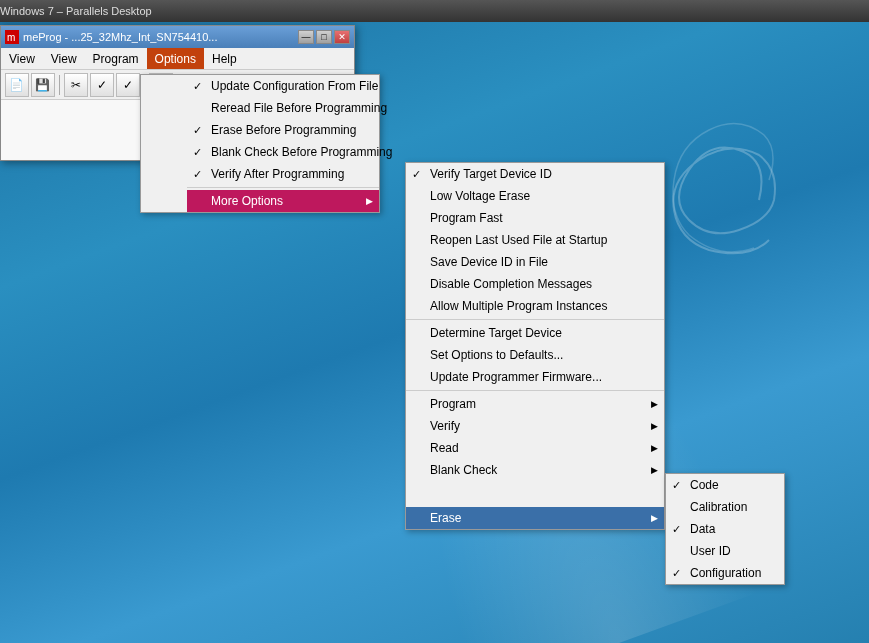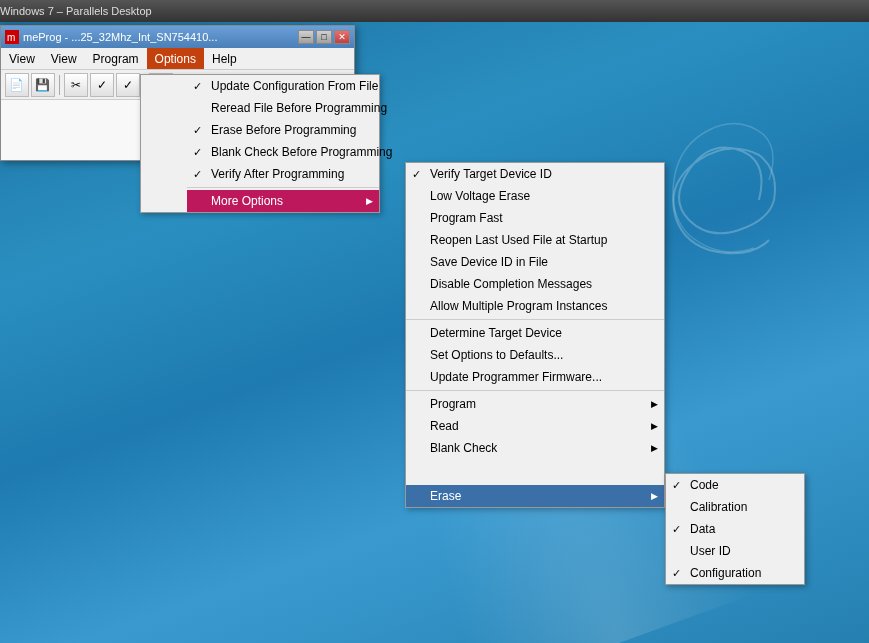--- a/index.html
+++ b/index.html
@@ -201,21 +201,21 @@
     }
 
     
     .erase-menu {
       position: absolute;
       left: 665px;
       top: 473px;
       background: #f0f0f0;
       border: 1px solid #999;
       box-shadow: 2px 2px 6px rgba(0,0,0,0.3);
-      width: 140px;
+      width: 120px;
       z-index: 700;
     }
 
     
     .light-ray {
       position: absolute;
       bottom: 0;
       right: 100px;
       width: 300px;
       height: 400px;
@@ -343,20 +343,23 @@
       <span>Set Options to Defaults...</span>
     </div>
     <div class="dropdown-item">
       <span>Update Programmer Firmware...</span>
     </div>
     <div class="dropdown-sep"></div>
     <div class="dropdown-item has-submenu">
       <span>Program</span>
     </div>
     <div class="dropdown-item has-submenu">
+      <span>Verify</span>
+    </div>
+    <div class="dropdown-item has-submenu">
       <span>Read</span>
     </div>
     <div class="dropdown-item has-submenu">
       <span>Blank Check</span>
     </div>
     <div class="dropdown-item has-submenu" style="background:#3a6fa8; color:white;margin-top:26px;">
       <span>Erase</span>
     </div>
   </div>
 

